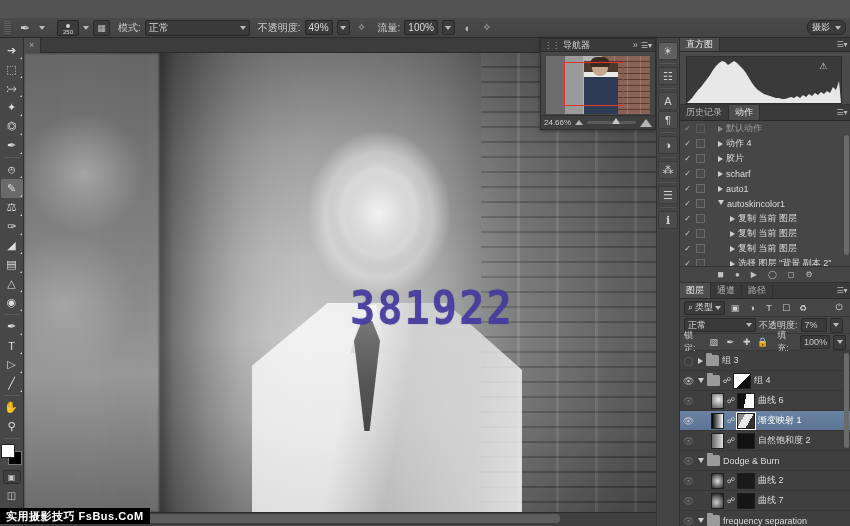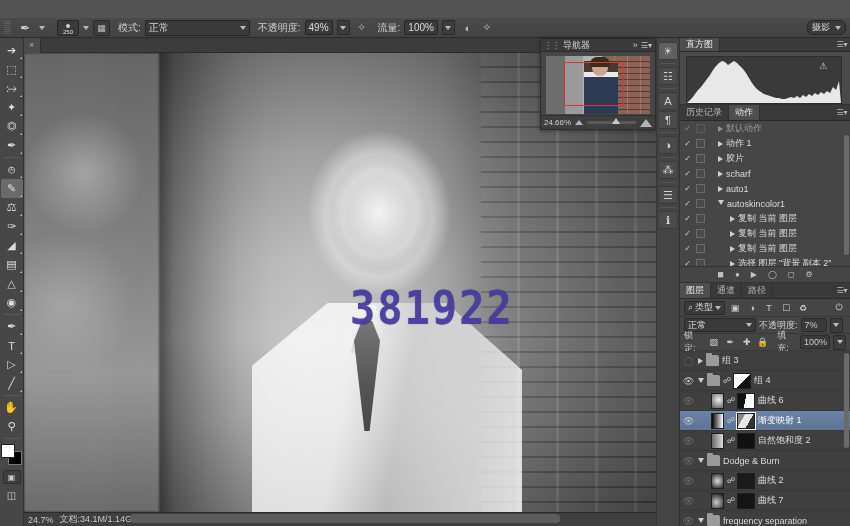--- a/index.html
+++ b/index.html
@@ -448,20 +448,21 @@
 
   </div>
 
   <div class="statusbar">
     <span>24.7%</span>
     <span>文档:34.1M/1.14G</span>
     <span class="status-play">▶</span>
   </div>
   <div class="status-scroll"></div>
 
+  <div class="fsbus-wm">实用摄影技巧 FsBus.CoM</div>
 
   <div class="navpanel">
     <div class="nav-titlebar">
       <span style="font-size:8px;color:#a9a9a9">⋮⋮</span>
       <span class="nav-title">导航器</span>
       <span class="nav-tb-right">
         <span style="font-size:9px;color:#c2c2c2">»</span>
         <span style="font-size:8px;color:#c2c2c2">☰▾</span>
       </span>
     </div>
@@ -524,21 +525,21 @@
         <div class="arow" style="opacity:.55">
           <span class="a-check">✓</span>
           <span class="a-box"></span>
           <span class="a-tri a-ind1"></span>
           <span>默认动作</span>
         </div>
         <div class="arow">
           <span class="a-check">✓</span>
           <span class="a-box"></span>
           <span class="a-tri a-ind1"></span>
-          <span>动作 1</span>
+          <span>动作 4</span>
         </div>
         <div class="arow">
           <span class="a-check">✓</span>
           <span class="a-box"></span>
           <span class="a-tri a-ind1"></span>
           <span>胶片</span>
         </div>
         <div class="arow">
           <span class="a-check">✓</span>
           <span class="a-box"></span>

